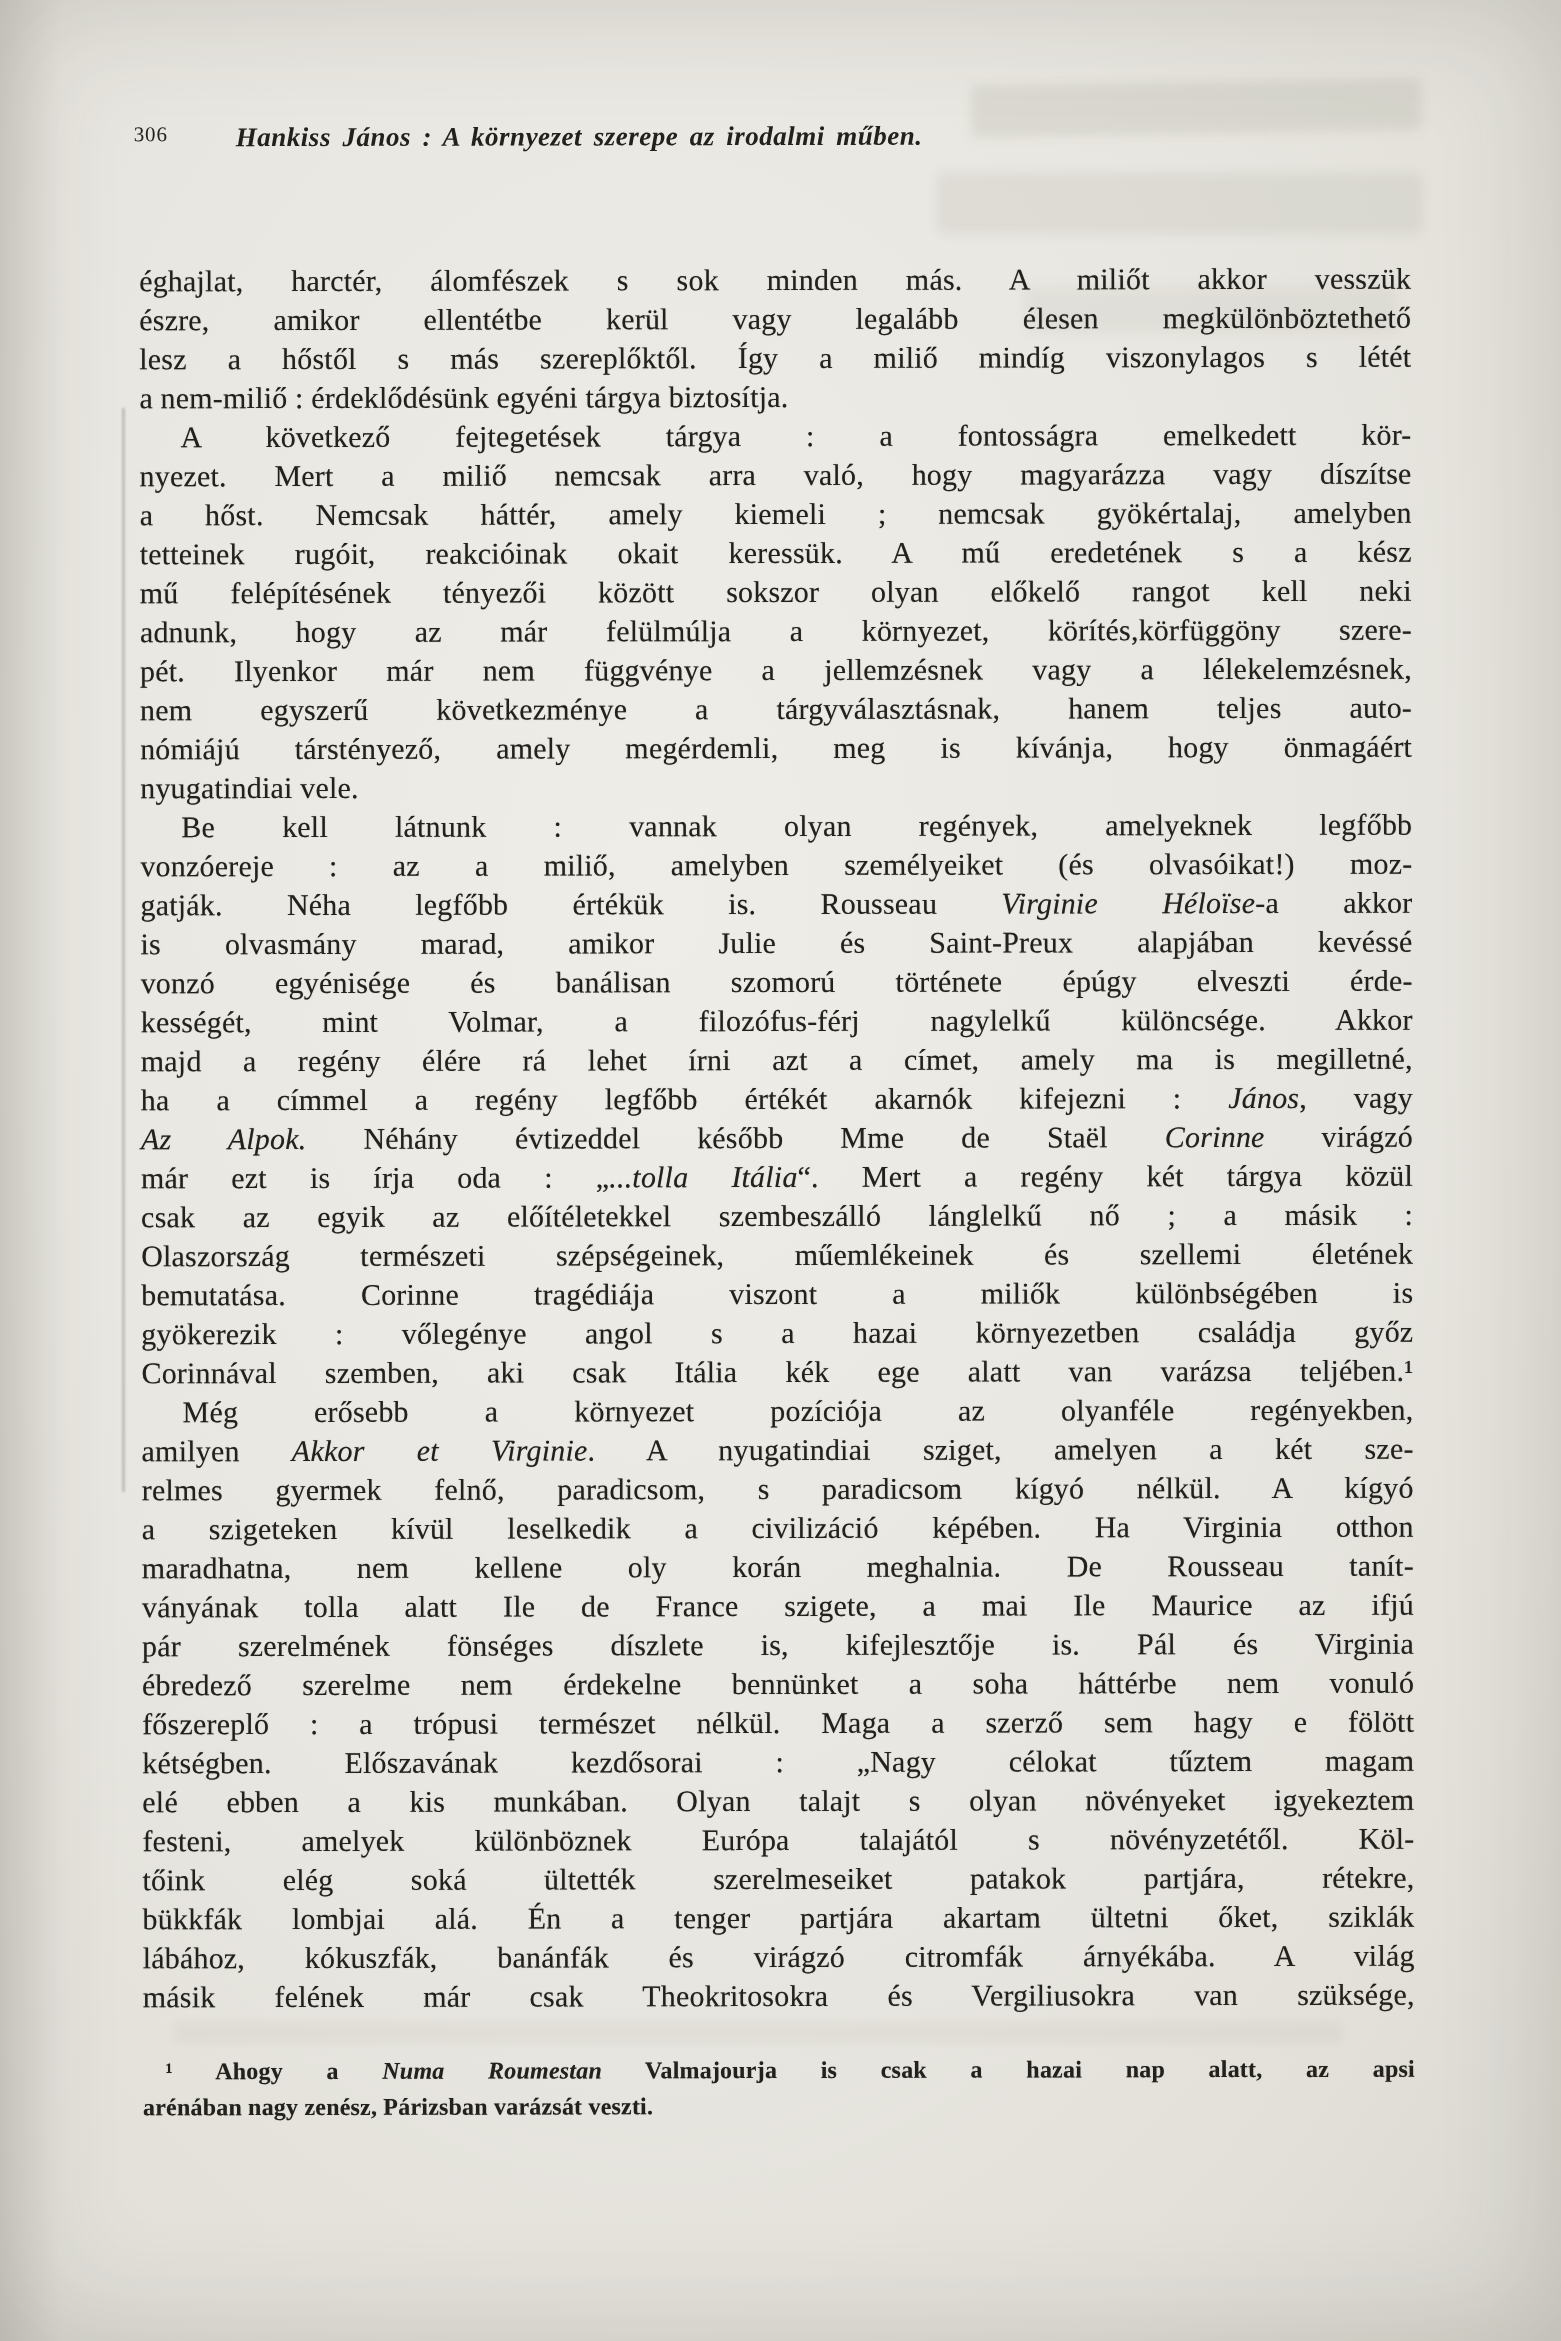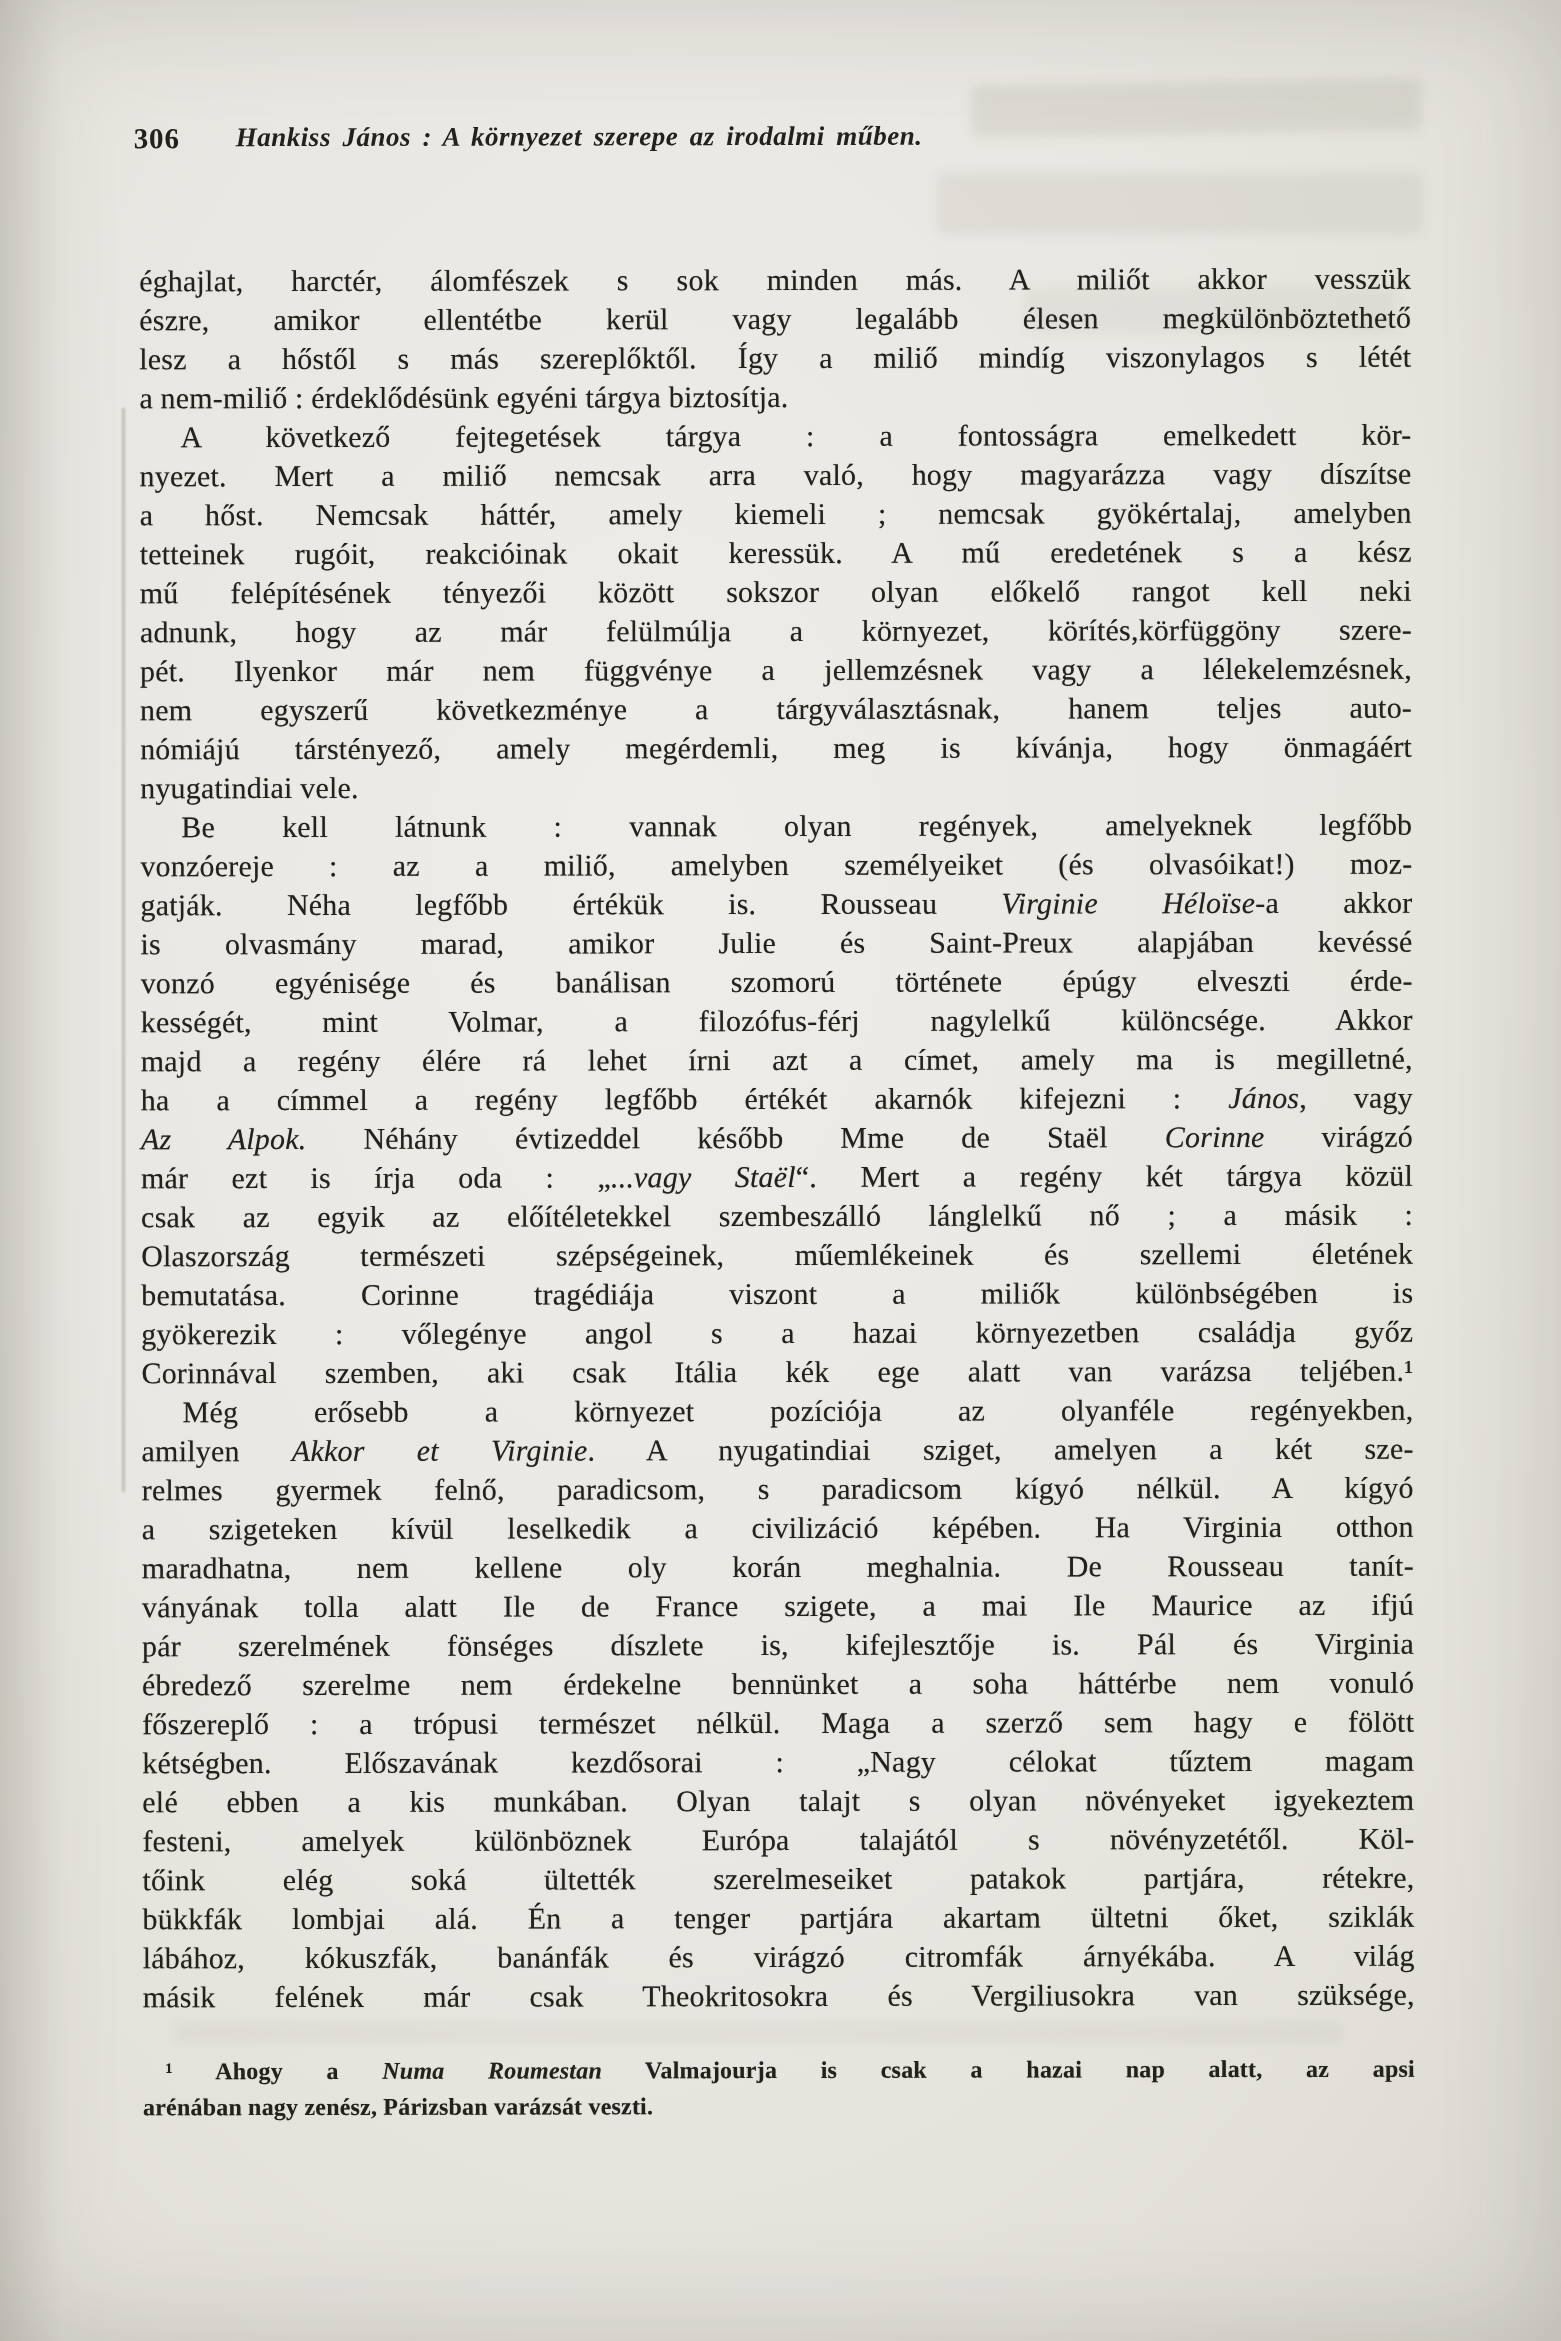--- a/index.html
+++ b/index.html
@@ -28,22 +28,22 @@
     position: absolute;
     top: 121px;
     left: 141px;
     width: 1272px;
     height: 43px;
   }
   .pagenum {
     position: absolute;
     left: -5.2px;
     top: 0;
-    font-size: 29px;
-    font-weight: 700;
+    font-size: 21px;
+    font-weight: 400;
     letter-spacing: 0.9px;
   }
   .runtitle {
     position: absolute;
     left: 97px;
     top: 0;
     font-size: 27px;
     font-style: italic;
     font-weight: 700;
     letter-spacing: 0.5px;
@@ -154,21 +154,21 @@
         <div class="para">
           <div class="line indent"><span>Be kell látnunk : vannak olyan regények, amelyeknek legfőbb</span></div>
           <div class="line"><span>vonzóereje : az a miliő, amelyben személyeiket (és olvasóikat!) moz-</span></div>
           <div class="line"><span>gatják. Néha legfőbb értékük is. Rousseau </span><i>Virginie Héloïse</i><span>-a akkor</span></div>
           <div class="line"><span>is olvasmány marad, amikor Julie és Saint-Preux alapjában kevéssé</span></div>
           <div class="line"><span>vonzó egyénisége és banálisan szomorú története épúgy elveszti érde-</span></div>
           <div class="line"><span>kességét, mint Volmar, a filozófus-férj nagylelkű különcsége. Akkor</span></div>
           <div class="line"><span>majd a regény élére rá lehet írni azt a címet, amely ma is megilletné,</span></div>
           <div class="line"><span>ha a címmel a regény legfőbb értékét akarnók kifejezni : </span><i>János</i><span>, vagy</span></div>
           <div class="line"><i>Az Alpok.</i><span> Néhány évtizeddel később Mme de Staël </span><i>Corinne</i><span> virágzó</span></div>
-          <div class="line"><span>már ezt is írja oda : „</span><i>...vagy Staël</i><span>“. Mert a regény két tárgya közül</span></div>
+          <div class="line"><span>már ezt is írja oda : „</span><i>...tolla Itália</i><span>“. Mert a regény két tárgya közül</span></div>
           <div class="line"><span>csak az egyik az előítéletekkel szembeszálló lánglelkű nő ; a másik :</span></div>
           <div class="line"><span>Olaszország természeti szépségeinek, műemlékeinek és szellemi életének</span></div>
           <div class="line"><span>bemutatása. Corinne tragédiája viszont a miliők különbségében is</span></div>
           <div class="line"><span>gyökerezik : vőlegénye angol s a hazai környezetben családja győz</span></div>
           <div class="line"><span>Corinnával szemben, aki csak Itália kék ege alatt van varázsa teljében.¹</span></div>
         </div>
         <div class="para">
           <div class="line indent"><span>Még erősebb a környezet pozíciója az olyanféle regényekben,</span></div>
           <div class="line"><span>amilyen </span><i>Akkor et Virginie</i><span>. A nyugatindiai sziget, amelyen a két sze-</span></div>
           <div class="line"><span>relmes gyermek felnő, paradicsom, s paradicsom kígyó nélkül. A kígyó</span></div>

